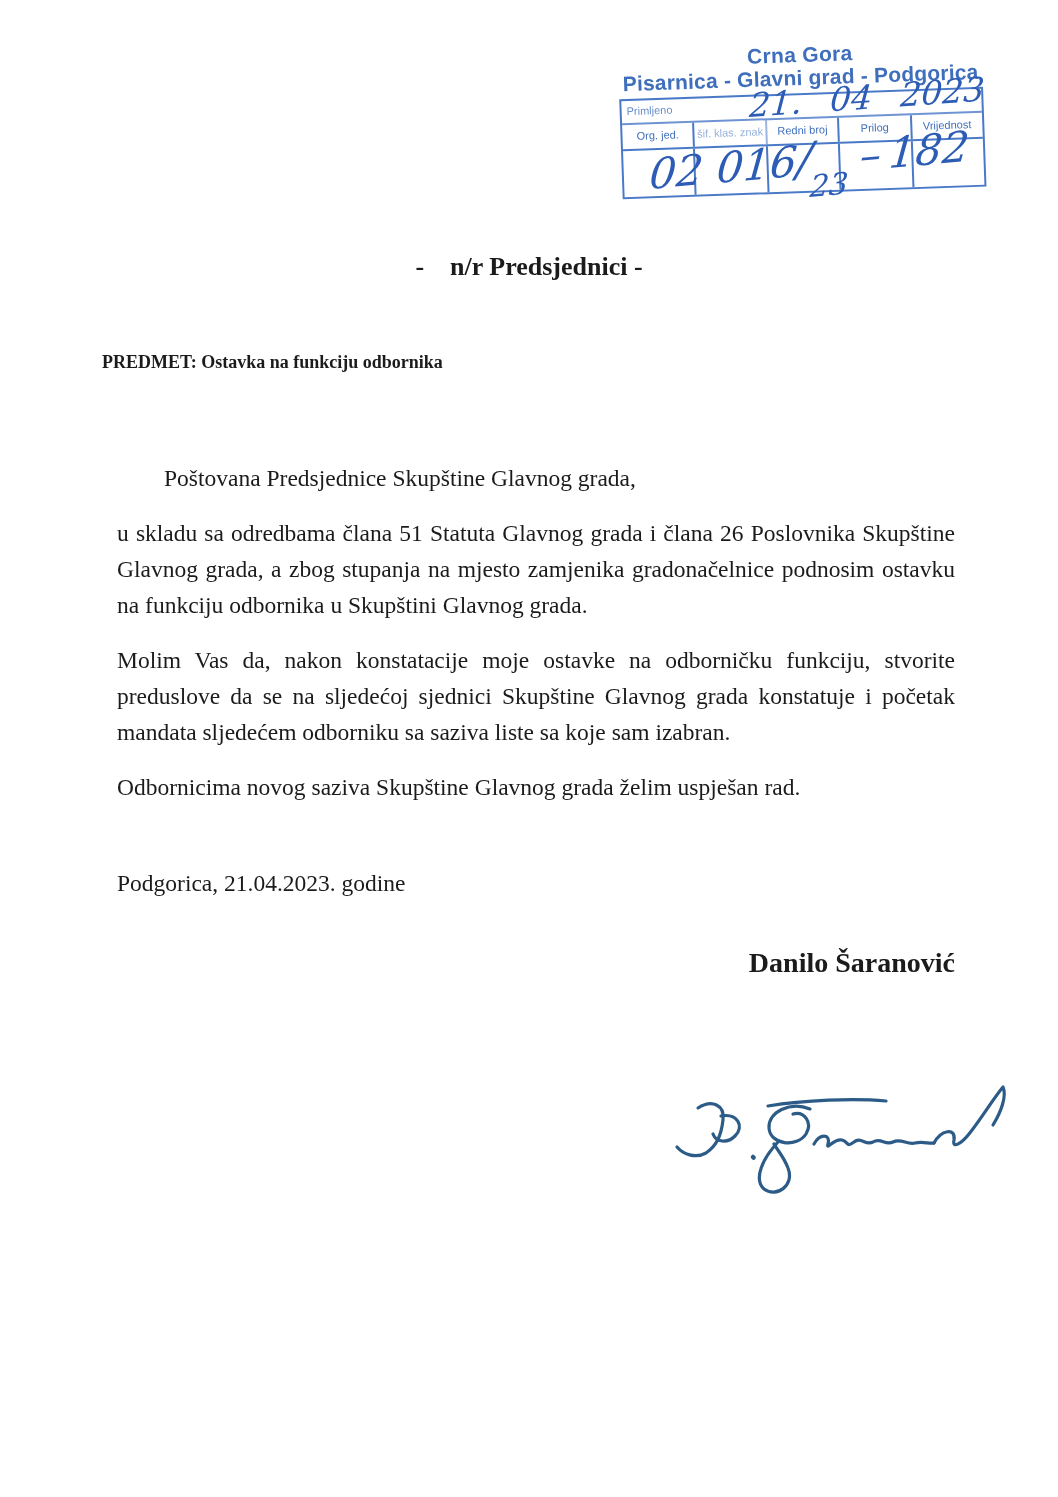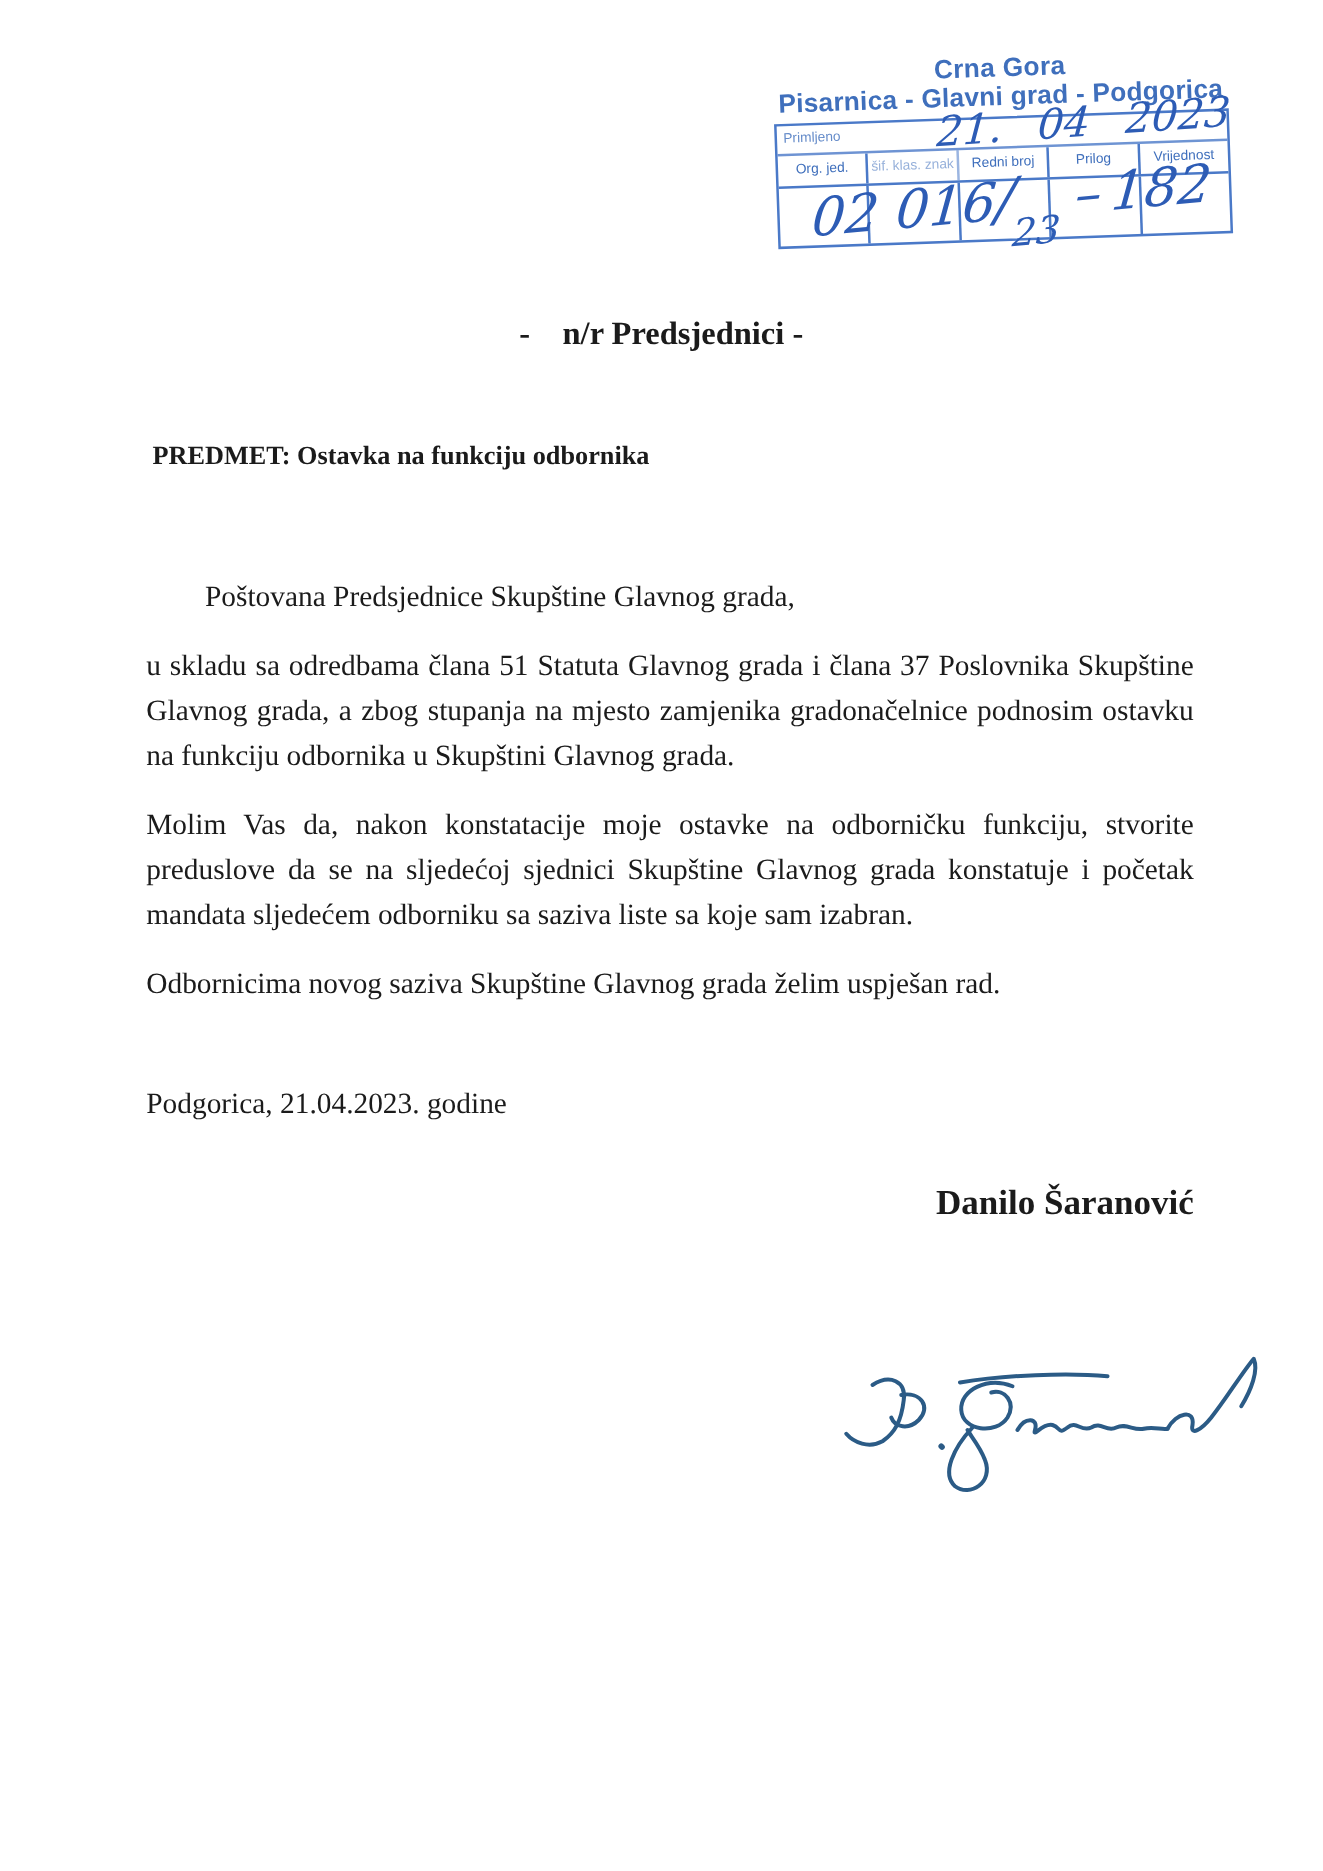--- a/index.html
+++ b/index.html
@@ -16,22 +16,22 @@
   .addressee-title{
     position:absolute;left:0;top:188px;width:1058px;
     text-align:center;font-size:27px;font-weight:bold;letter-spacing:.5px;
   }
   .addressee-attn{
     position:absolute;left:0;top:252px;width:1058px;
     text-align:center;font-size:26px;font-weight:bold;
     white-space:pre;
   }
   .subject{
-    position:absolute;left:122px;top:352px;
-    font-size:21px;font-weight:bold;
+    position:absolute;left:102px;top:352px;
+    font-size:18px;font-weight:bold;
   }
   .body-block{
     position:absolute;left:117px;top:460px;width:838px;
     font-size:23.5px;line-height:36px;
   }
   .body-block p{margin:0 0 19px 0;text-align:justify;}
   .body-block p.salutation{text-align:left;margin-left:47px;}
   .body-block p.last{margin-bottom:0;}
   .place-date{margin-top:60px;}
   .signer-name{
@@ -135,21 +135,21 @@
     <div class="hw hw-number">
       <span>02</span><span class="gap1">016</span><span class="slash">/</span><span class="year">23</span><span class="dash">–</span><span class="num2">182</span>
     </div>
   </div>
 
   <div class="addressee-attn">-    n/r Predsjednici -</div>
   <div class="subject">PREDMET: Ostavka na funkciju odbornika</div>
 
   <div class="body-block">
     <p class="salutation">Poštovana Predsjednice Skupštine Glavnog grada,</p>
-    <p>u skladu sa odredbama člana 51 Statuta Glavnog grada i člana 37 Poslovnika Skupštine Glavnog grada, a zbog stupanja na mjesto zamjenika gradonačelnice podnosim ostavku na funkciju odbornika u Skupštini Glavnog grada.</p>
+    <p>u skladu sa odredbama člana 51 Statuta Glavnog grada i člana 26 Poslovnika Skupštine Glavnog grada, a zbog stupanja na mjesto zamjenika gradonačelnice podnosim ostavku na funkciju odbornika u Skupštini Glavnog grada.</p>
     <p>Molim Vas da, nakon konstatacije moje ostavke na odborničku funkciju, stvorite preduslove da se na sljedećoj sjednici Skupštine Glavnog grada konstatuje i početak mandata sljedećem odborniku sa saziva liste sa koje sam izabran.</p>
     <p class="last">Odbornicima novog saziva Skupštine Glavnog grada želim uspješan rad.</p>
     <div class="place-date">Podgorica, 21.04.2023. godine</div>
     <div class="signer-name">Danilo Šaranović</div>
   </div>
 
   <svg class="signature" width="360" height="135" viewBox="0 0 360 135" fill="none" stroke="#2b5b86" stroke-width="3.2" stroke-linecap="round" stroke-linejoin="round">
     <path d="M 36,32 C 50,23 63,29 61,44 C 59,61 54,70 44,77 C 33,83 21,78 15,71"></path>
     <path d="M 59,40 C 75,37 83,50 73,60 C 65,68 54,66 51,58"></path>
     <path d="M 91,81 l 0.6,0.6" stroke-width="4.5"></path>

